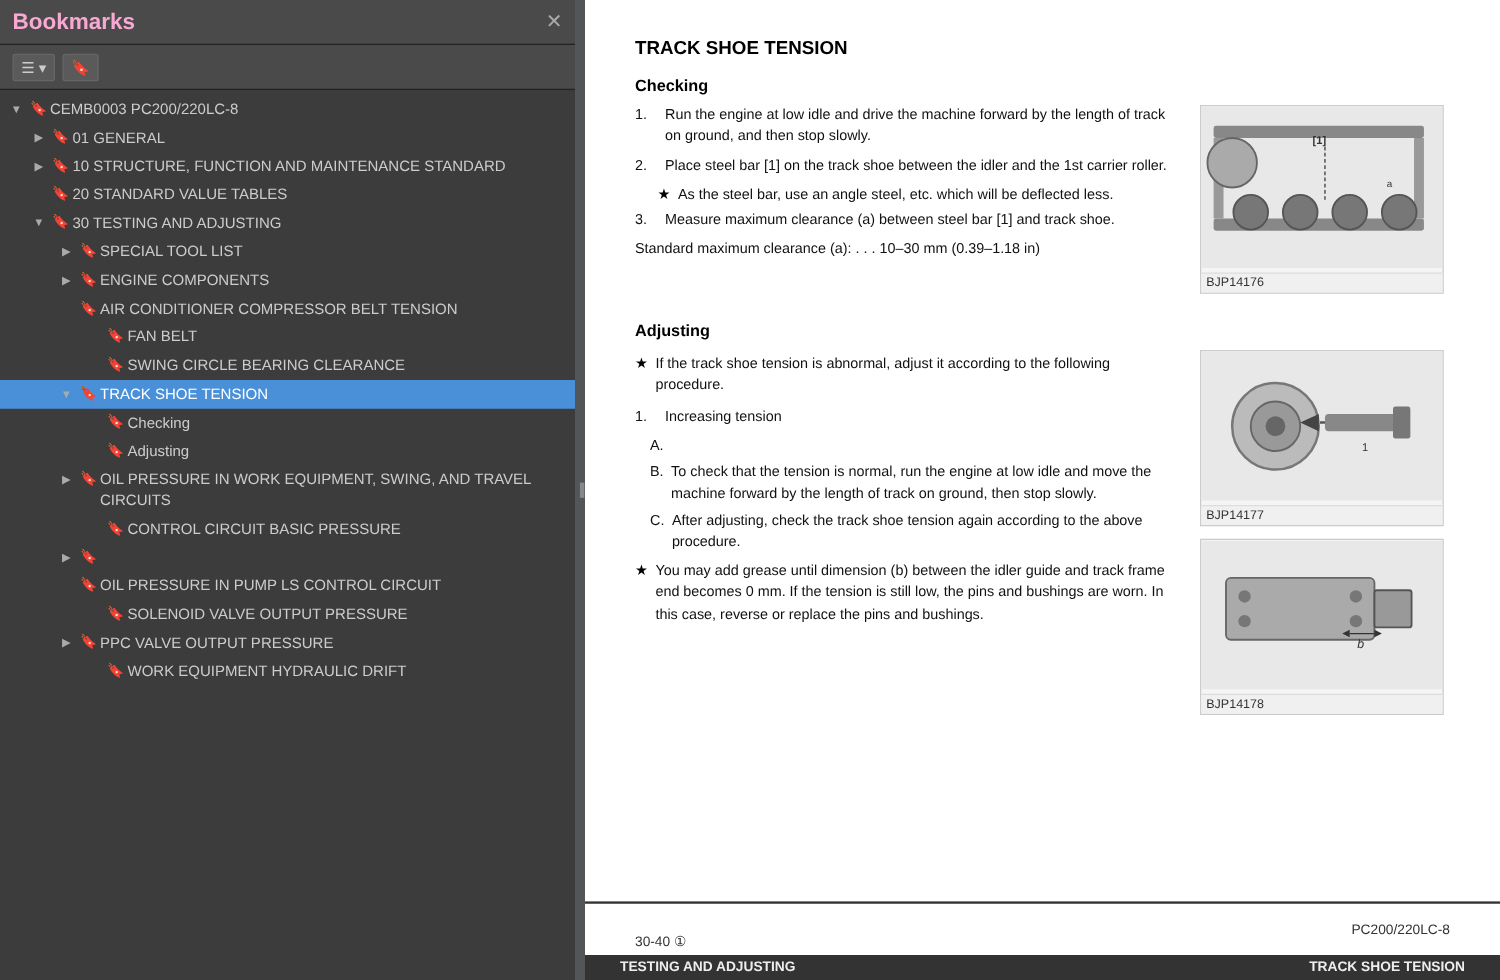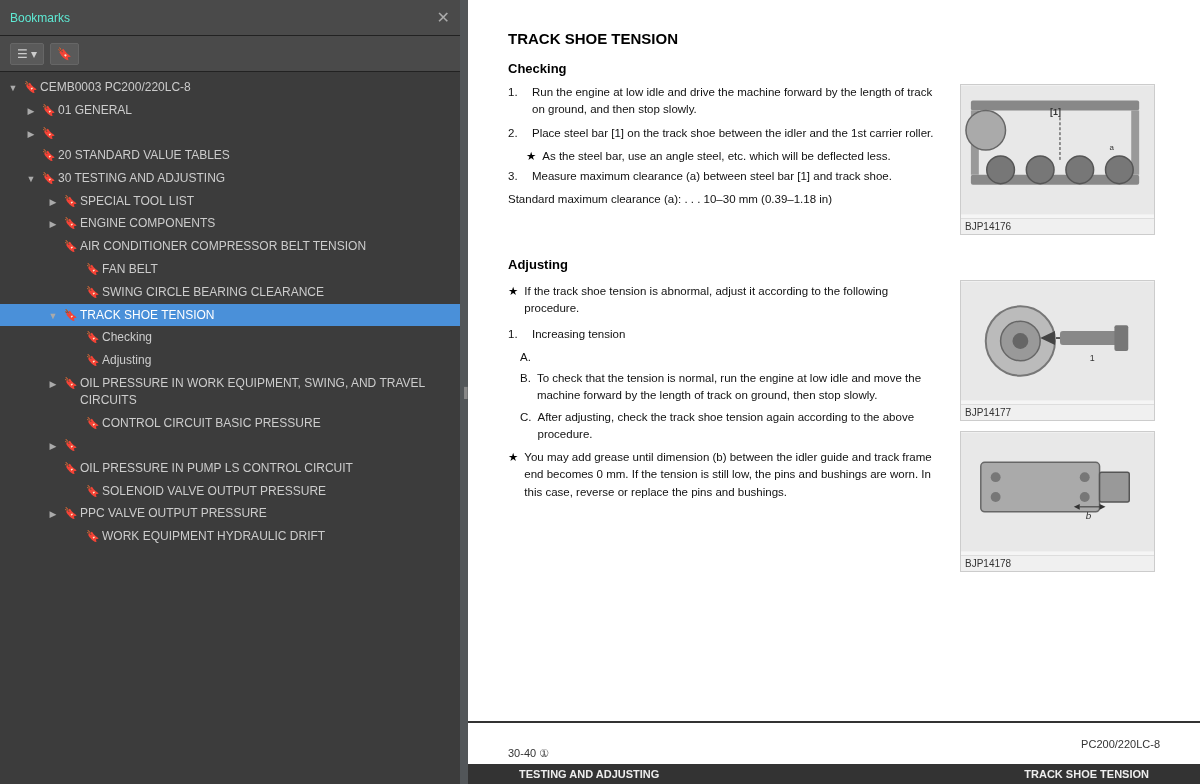--- a/index.html
+++ b/index.html
@@ -21,23 +21,23 @@
       background: #4a4a4a;
       padding: 6px 10px;
       display: flex;
       align-items: center;
       justify-content: space-between;
       border-bottom: 1px solid #222;
       height: 36px;
     }
 
     #sidebar-title {
-      font-size: 12px;
-      color: #5eead4;
-      font-weight: normal;
+      font-size: 18px;
+      color: #f9a8d4;
+      font-weight: bold;
     }
 
     #sidebar-close {
       color: #aaa;
       cursor: pointer;
       font-size: 16px;
       line-height: 1;
     }
 
     #sidebar-toolbar {
@@ -269,21 +269,21 @@
       padding: 4px 40px;
       display: flex;
       justify-content: space-between;
       align-items: center;
       font-size: 11px;
       color: #333;
     }
 
     #doc-bottom-bar {
       background: #333;
-      padding: 4px 51px;
+      padding: 4px 28px;
       display: flex;
       justify-content: space-between;
       align-items: center;
       font-size: 11px;
       color: #eee;
       font-weight: bold;
     }
 
     .page-num { font-size: 11px; margin-top: 20px; }
   </style>
@@ -307,20 +307,21 @@
         <span class="item-label">CEMB0003 PC200/220LC-8</span>
       </div>
       <div class="tree-item indent-1">
         <span class="expand-icon"><span class="collapse-arrow arrow-right"></span></span>
         <span class="bookmark-icon">🔖</span>
         <span class="item-label">01 GENERAL</span>
       </div>
       <div class="tree-item indent-1">
         <span class="expand-icon"><span class="collapse-arrow arrow-right"></span></span>
         <span class="bookmark-icon">🔖</span>
+        <span class="item-label">10 STRUCTURE, FUNCTION AND MAINTENANCE STANDARD</span>
       </div>
       <div class="tree-item indent-1">
         <span class="expand-icon"></span>
         <span class="bookmark-icon">🔖</span>
         <span class="item-label">20 STANDARD VALUE TABLES</span>
       </div>
       <div class="tree-item indent-1">
         <span class="expand-icon"><span class="collapse-arrow arrow-down"></span></span>
         <span class="bookmark-icon">🔖</span>
         <span class="item-label">30 TESTING AND ADJUSTING</span>

